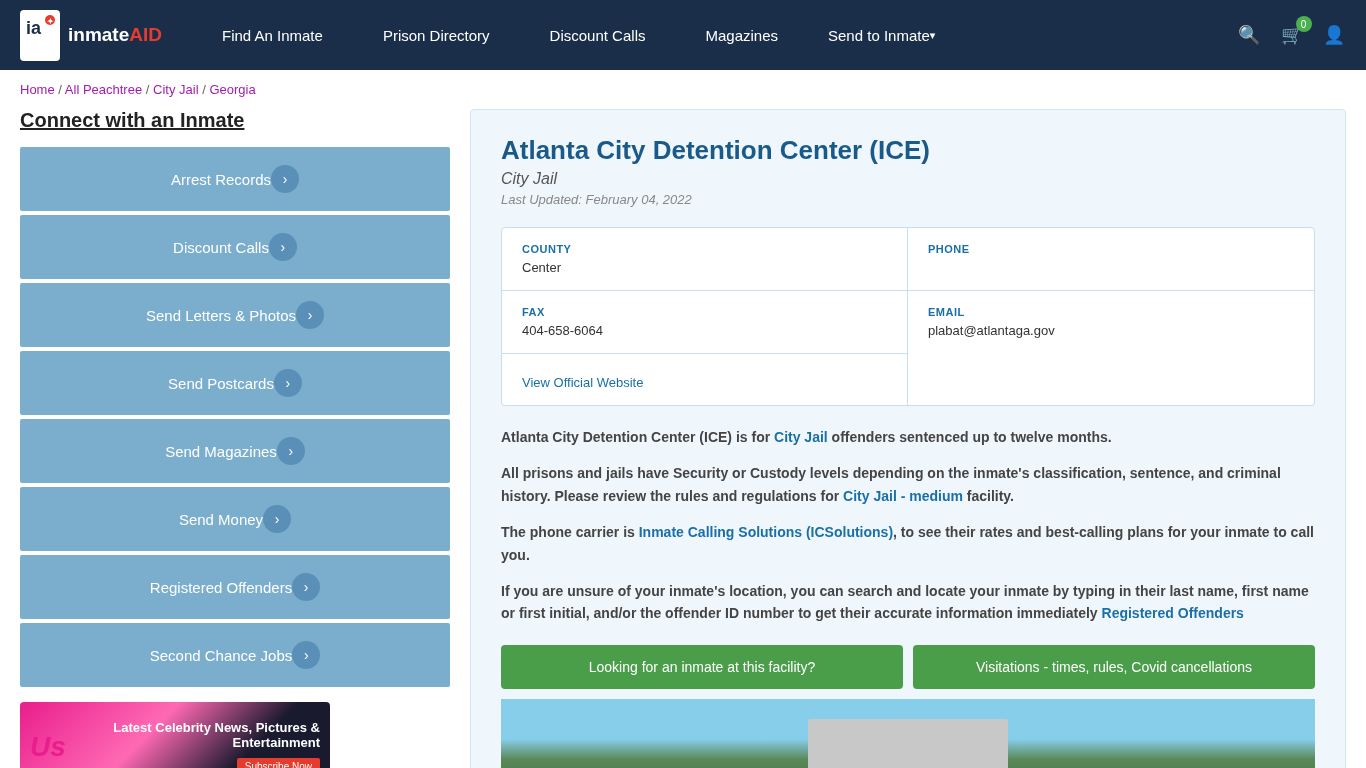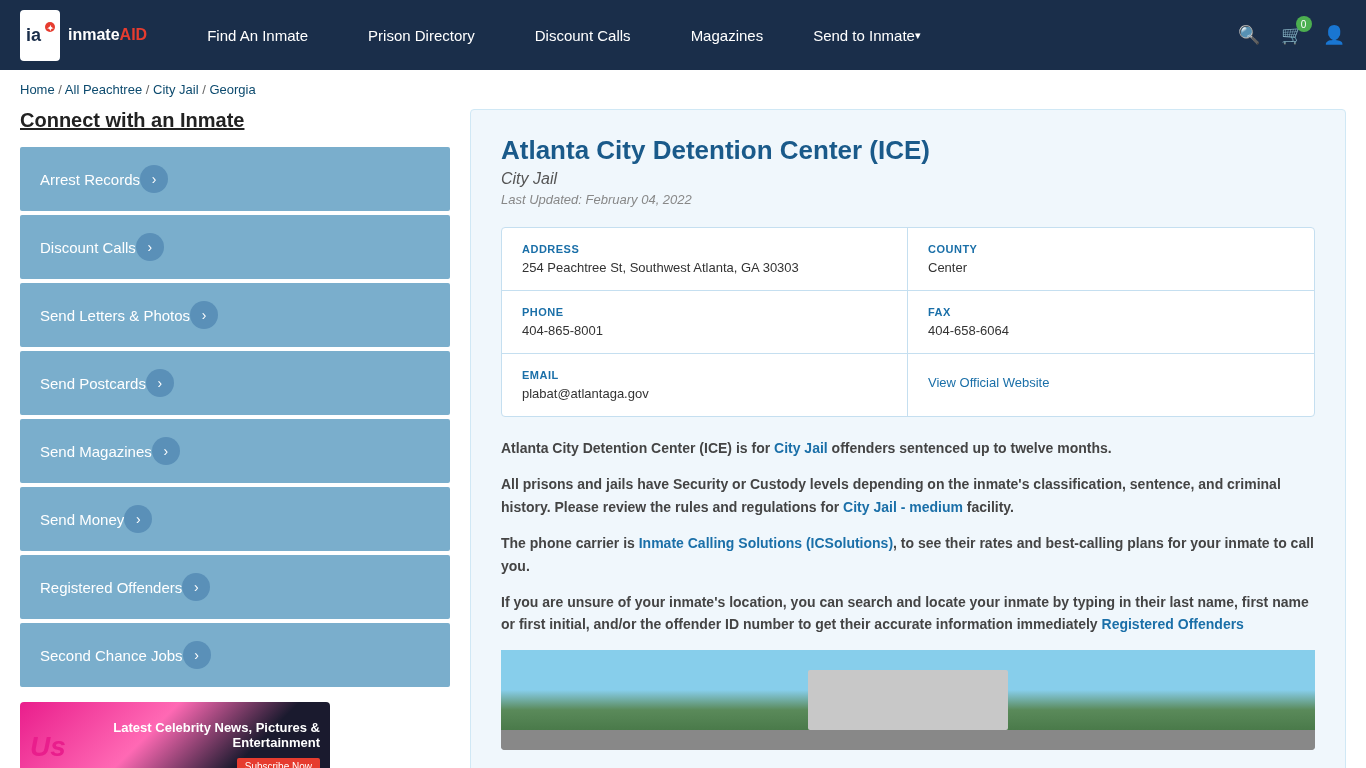--- a/index.html
+++ b/index.html
@@ -12,32 +12,31 @@
       align-items: center;
       padding: 0 20px;
       height: 70px;
     }
     .logo-area {
       display: flex;
       align-items: center;
       margin-right: 30px;
     }
     .logo-text {
-      font-size: 16px;
+      font-size: 19px;
       font-weight: bold;
       color: #fff;
     }
     .logo-text span { color: #e63c2f; }
     .logo-icon {
       width: 40px;
       height: 51px;
       background: #fff;
       border-radius: 4px;
       display: flex;
-      align-items: center;
       justify-content: center;
       margin-right: 8px;
       font-weight: bold;
       color: #1a2e4a;
       font-size: 12px;
     }
     .nav {
       display: flex;
       align-items: center;
       flex: 1;
@@ -90,21 +89,21 @@
       display: flex;
       align-items: center;
       justify-content: center;
     }
 
     
     .breadcrumb {
       padding: 12px 20px;
       font-size: 13px;
     }
-    .breadcrumb a { color: #0c4a6e; text-decoration: none; }
+    .breadcrumb a { color: #a21caf; text-decoration: none; }
     .breadcrumb span { color: #666; }
 
     
     .main-layout {
       display: flex;
       padding: 0 20px;
       gap: 20px;
     }
 
     
@@ -123,21 +122,21 @@
       display: flex;
       flex-direction: column;
       gap: 4px;
     }
     .sidebar-item {
       background: #7aaecc;
       color: #fff;
       padding: 18px 20px;
       display: flex;
       align-items: center;
-      justify-content: flex-start;
+      justify-content: center;
       cursor: pointer;
       font-size: 15px;
       font-weight: 500;
       border-radius: 2px;
       transition: background 0.2s;
     }
     .sidebar-arrow {
       background: #5a90b8;
       border-radius: 50%;
       width: 28px;
@@ -411,30 +410,25 @@
 
   <main class="content-area">
     <div class="facility-card">
 
       <h1 class="facility-name">Atlanta City Detention Center (ICE)</h1>
       <div class="facility-type">City Jail</div>
       <div class="facility-updated">Last Updated: February 04, 2022</div>
 
       <div class="info-grid">
         <div class="info-cell">
-          <div class="info-label">ADDRESS</div>
-          <div class="info-value">254 Peachtree St, Southwest Atlanta, GA 30303</div>
-        </div>
-        <div class="info-cell">
           <div class="info-label">COUNTY</div>
           <div class="info-value">Center</div>
         </div>
         <div class="info-cell">
           <div class="info-label">PHONE</div>
-          <div class="info-value">404-865-8001</div>
         </div>
         <div class="info-cell">
           <div class="info-label">FAX</div>
           <div class="info-value">404-658-6064</div>
         </div>
         <div class="info-cell">
           <div class="info-label">EMAIL</div>
           <div class="info-value">plabat@atlantaga.gov</div>
         </div>
         <div class="info-cell">
@@ -451,20 +445,24 @@
           All prisons and jails have Security or Custody levels depending on the inmate's classification, sentence, and criminal history. Please review the rules and regulations for <a href="#">City Jail - medium</a> facility.
         </p>
         <p>
           The phone carrier is <a href="#">Inmate Calling Solutions (ICSolutions)</a>, to see their rates and best-calling plans for your inmate to call you.
         </p>
         <p>
           If you are unsure of your inmate's location, you can search and locate your inmate by typing in their last name, first name or first initial, and/or the offender ID number to get their accurate information immediately <a href="#">Registered Offenders</a>
         </p>
       </div>
 
+      <div class="action-buttons">
+        <button class="btn-green">Looking for an inmate at this facility?</button>
+        <button class="btn-green">Visitations - times, rules, Covid cancellations</button>
+      </div>
 
       <div class="facility-image">
         <div class="facility-image-building"></div>
         <div class="facility-image-road"></div>
       </div>
 
     </div>
   </main>
 </div>
 

